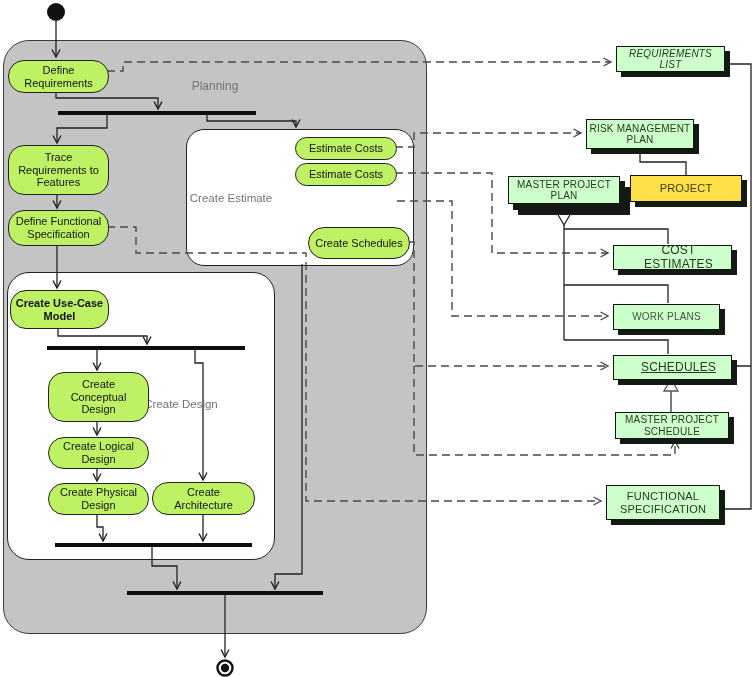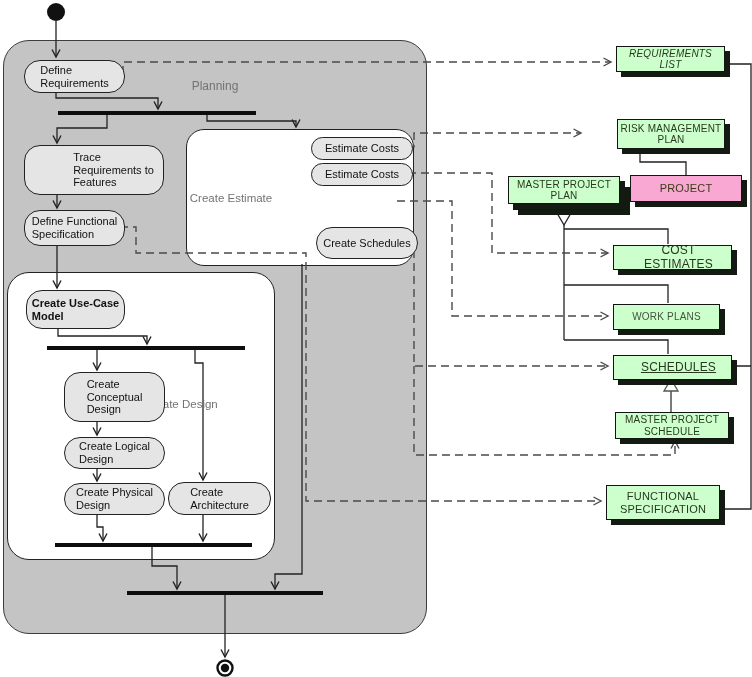--- a/index.html
+++ b/index.html
@@ -11,33 +11,33 @@
   .region {
     position:absolute; background:#c4c4c4;
     border:1.6px solid #3d3d3d; border-radius:26px; z-index:1;
   }
   .whitebox {
     position:absolute; background:#fff;
     border:1.4px solid #222; z-index:1;
   }
   #connectors { position:absolute; left:0; top:0; z-index:2; pointer-events:none; }
   .capsule {
-    position:absolute; background:#e5e5e5; border:1.4px solid #222;
+    position:absolute; background:#bef264; border:1.4px solid #222;
     border-radius:16px; display:flex; align-items:center; justify-content:center;
-    text-align:left; font-size:11px; line-height:1.18; white-space:pre-line;
-    z-index:3; color:#111;margin-left:16px;
+    text-align:center; font-size:11px; line-height:1.18; white-space:pre-line;
+    z-index:3; color:#111;
   }
   .pill { border-radius:12px; }
   .artifact {
     position:absolute; background:#ccffcc; border:1.3px solid #141414;
     box-shadow:5px 5px 0 #121a12; display:flex; align-items:center; justify-content:center;
     text-align:center; color:#27391f; font-size:10.5px; line-height:1.15;
     white-space:pre-line; z-index:3; letter-spacing:.2px;
   }
-  .artifact.yellow { background:#f9a8d4; color:#3a3a14; }
+  .artifact.yellow { background:#fde047; color:#3a3a14; }
   .fs10 { font-size:10px; }
   .fs11 { font-size:11px; }
   .fs12 { font-size:12px;padding-left:12px; }
   .region-label {
     position:absolute; z-index:3; font-size:11.5px; color:#737373; text-align:center;
   }
 </style>
 </head>
 <body>
 
@@ -112,42 +112,42 @@
     <circle cx="225" cy="668" r="7.5" fill="#fff" stroke="#111" stroke-width="2.4"></circle>
     <circle cx="225" cy="668" r="4.2" fill="#111"></circle>
   </svg>
 
   <div class="region-label" style="left:175px; top:79px; width:80px; font-size:12px;">Planning</div>
   <div class="region-label" style="left:189px; top:192px; width:84px;">Create Estimate</div>
   <div class="region-label" style="left:141px; top:398px; width:80px;">Create Design</div>
 
   <div class="capsule" style="left:8px; top:60px; width:99px; height:31px;">Define
 Requirements</div>
-  <div class="capsule" style="left:8px; top:145px; width:99px; height:48px;padding-left:39px;">Trace
+  <div class="capsule" style="left:8px; top:145px; width:99px; height:48px;">Trace
 Requirements to
 Features</div>
   <div class="capsule" style="left:8px; top:210px; width:99px; height:34px;">Define Functional
 Specification</div>
   <div class="capsule" style="left:10px; top:290px; width:97px; height:37px;font-weight:bold;">Create Use-Case
 Model</div>
   <div class="capsule" style="left:48px; top:372px; width:99px; height:48px;">Create
 Conceptual
 Design</div>
   <div class="capsule" style="left:48px; top:437px; width:99px; height:30px;">Create Logical
 Design</div>
   <div class="capsule" style="left:48px; top:483px; width:99px; height:30px;">Create Physical
 Design</div>
   <div class="capsule" style="left:152px; top:482px; width:101px; height:31px;">Create
 Architecture</div>
   <div class="capsule pill" style="left:295px; top:137px; width:100px; height:21px;">Estimate Costs</div>
   <div class="capsule pill" style="left:295px; top:163px; width:100px; height:21px;">Estimate Costs</div>
-  <div class="capsule" style="left:300px; top:227px; width:100px; height:30px;">Create Schedules</div>
+  <div class="capsule" style="left:308px; top:227px; width:100px; height:30px;">Create Schedules</div>
 
   <div class="artifact fs10" style="left:616px; top:46px; width:107px; height:24px;font-style:italic;">REQUIREMENTS LIST</div>
-  <div class="artifact fs10" style="left:586px; top:119px; width:106px; height:28px;margin-left:31px;">RISK MANAGEMENT
+  <div class="artifact fs10" style="left:586px; top:119px; width:106px; height:28px;">RISK MANAGEMENT
 PLAN</div>
   <div class="artifact" style="left:513px; top:182px; width:110px; height:26px;"></div>
   <div class="artifact fs10" style="left:508px; top:176px; width:110px; height:26px;">MASTER PROJECT
 PLAN</div>
   <div class="artifact yellow fs11" style="left:630px; top:175px; width:110px; height:25px;">PROJECT</div>
   <div class="artifact fs12" style="left:613px; top:245px; width:105px; height:23px;">COST ESTIMATES</div>
   <div class="artifact fs10" style="left:613px; top:304px; width:105px; height:24px; color:#44543f;">WORK PLANS</div>
   <div class="artifact fs12" style="left:613px; top:355px; width:105px; height:23px;text-decoration:underline;">SCHEDULES</div>
   <div class="artifact fs10" style="left:615px; top:412px; width:112px; height:25px;">MASTER PROJECT
 SCHEDULE</div>

